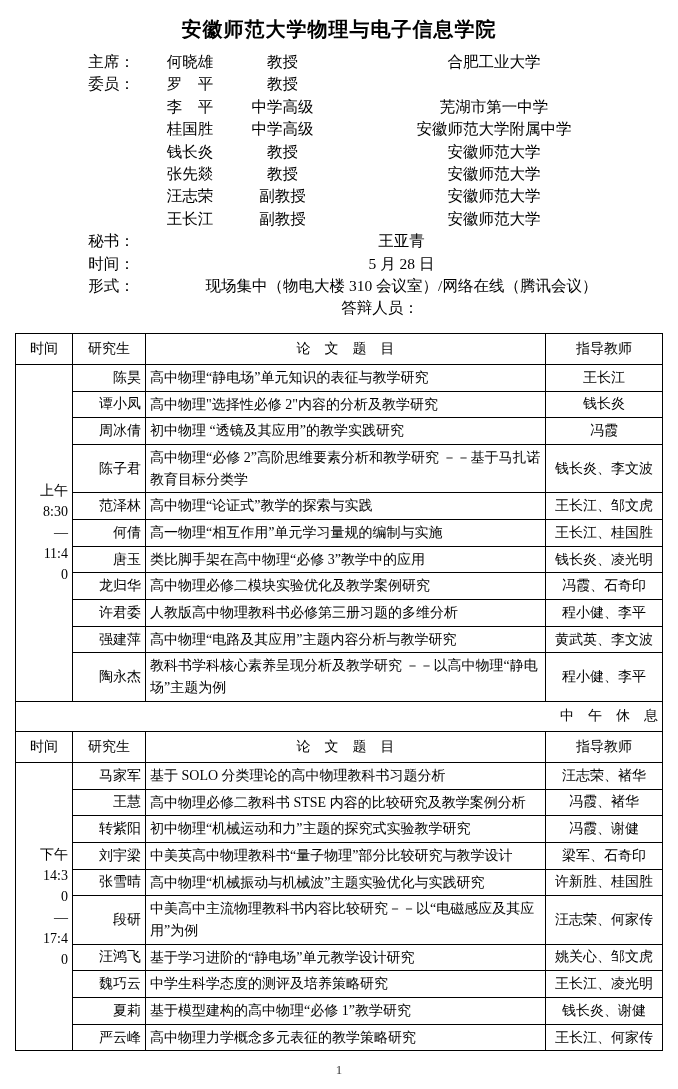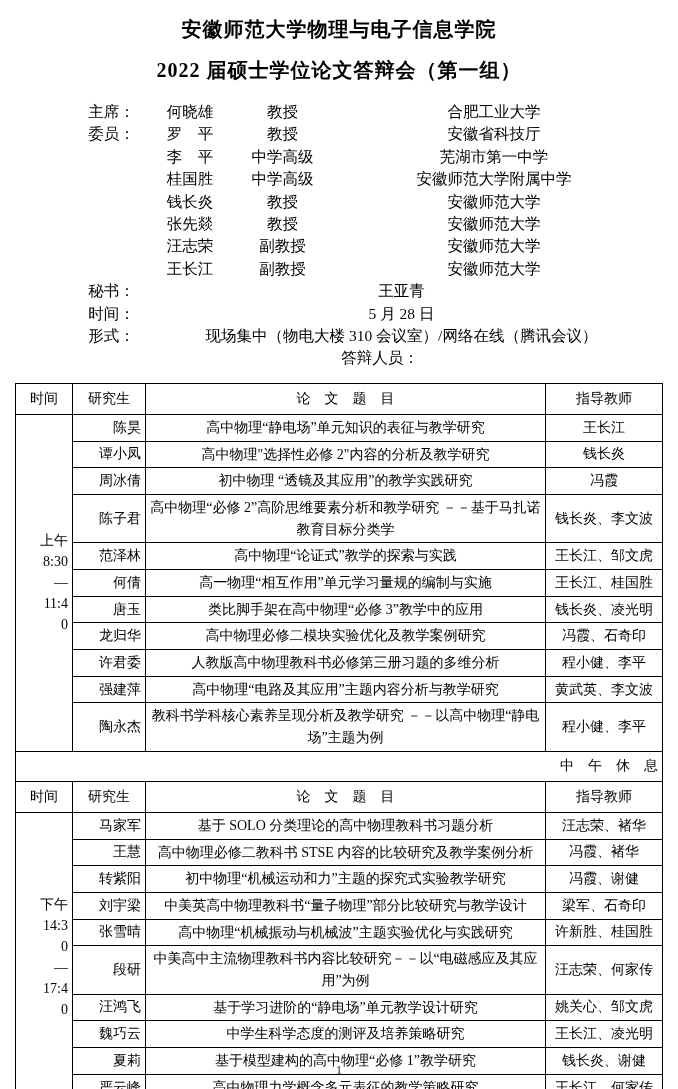--- a/index.html
+++ b/index.html
@@ -15,21 +15,21 @@
     height: 1089px;
     background: #ffffff;
     overflow: hidden;
     box-sizing: border-box;
     padding-top: 16px;
   }
   .doc-title {
     font-size: 20px;
     font-weight: bold;
     text-align: center;
-    margin: 0 0 14px 0;
+    margin: 0 0 8px 0;
     letter-spacing: 1px;
   }
   .doc-subtitle {
     font-size: 20px;
     font-weight: bold;
     text-align: center;
     margin: 0 0 17px 0;
     letter-spacing: 1px;
   }
   .info-block {
@@ -67,21 +67,21 @@
     font-size: 15px;
     height: 26px;
   }
   td.time-cell {
     text-align: right;
     white-space: pre-line;
     line-height: 1.5;
     font-size: 14.5px;
   }
   td.student-cell { text-align: right; }
-  td.thesis-cell  { text-align: center; padding-left: 9px; padding-right: 8px; line-height: 1.55; }
+  td.thesis-cell  { text-align: left; padding-left: 9px; padding-right: 8px; line-height: 1.55; }
   td.advisor-cell { text-align: center; }
   td.break-cell {
     text-align: right;
     font-size: 15px;
     height: 25px;
   }
   .page-number {
     position: absolute;
     bottom: 11px;
     left: 0;
@@ -90,34 +90,32 @@
     font-size: 13px;
     color: #3a3a3a;
   }
 </style>
 </head>
 <body>
 
 <div class="page">
 
   <div class="doc-title">安徽师范大学物理与电子信息学院</div>
-  <div class="doc-subtitle">2022 届硕士学位论文答辩会（第一组）</div>
 
   <div class="info-block">
     <div class="info-row">
       <span>主席：</span>
       <span>何晓雄</span>
       <span>教授</span>
       <span>合肥工业大学</span>
     </div>
     <div class="info-row">
       <span>委员：</span>
       <span>罗　平</span>
       <span>教授</span>
-      <span>安徽省科技厅</span>
     </div>
     <div class="info-row">
       <span></span>
       <span>李　平</span>
       <span>中学高级</span>
       <span>芜湖市第一中学</span>
     </div>
     <div class="info-row">
       <span></span>
       <span>桂国胜</span>

